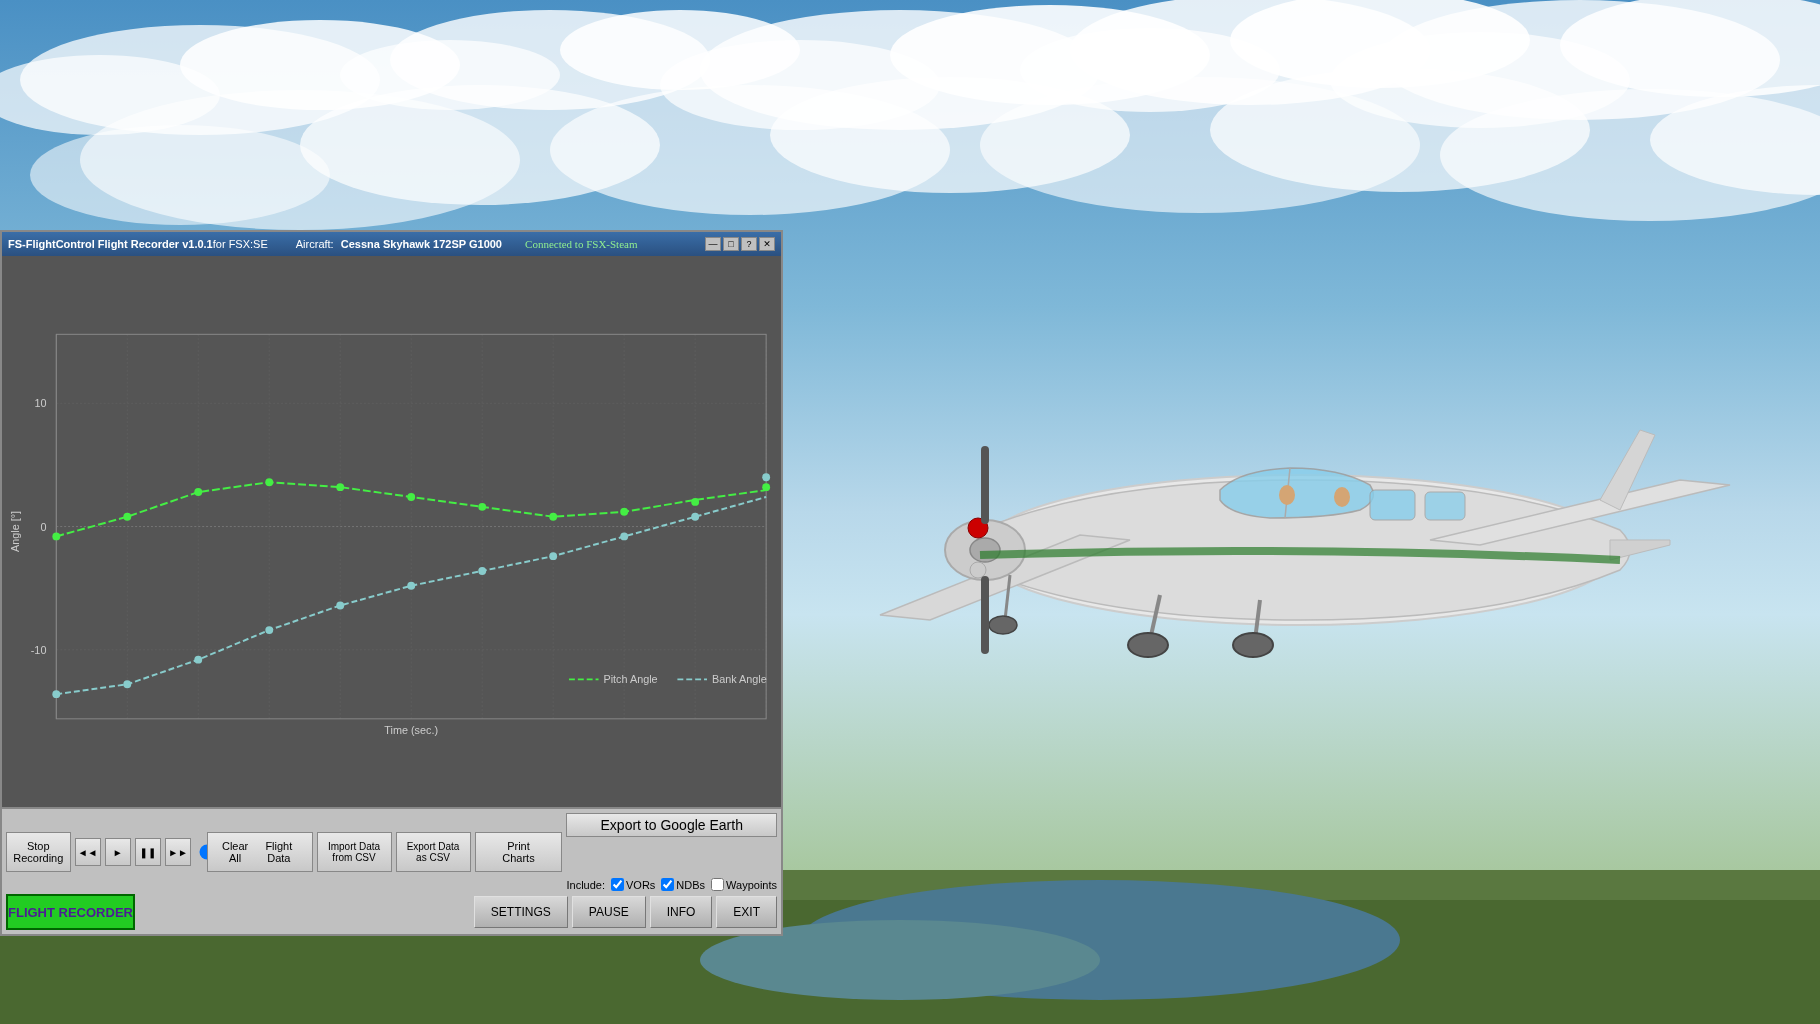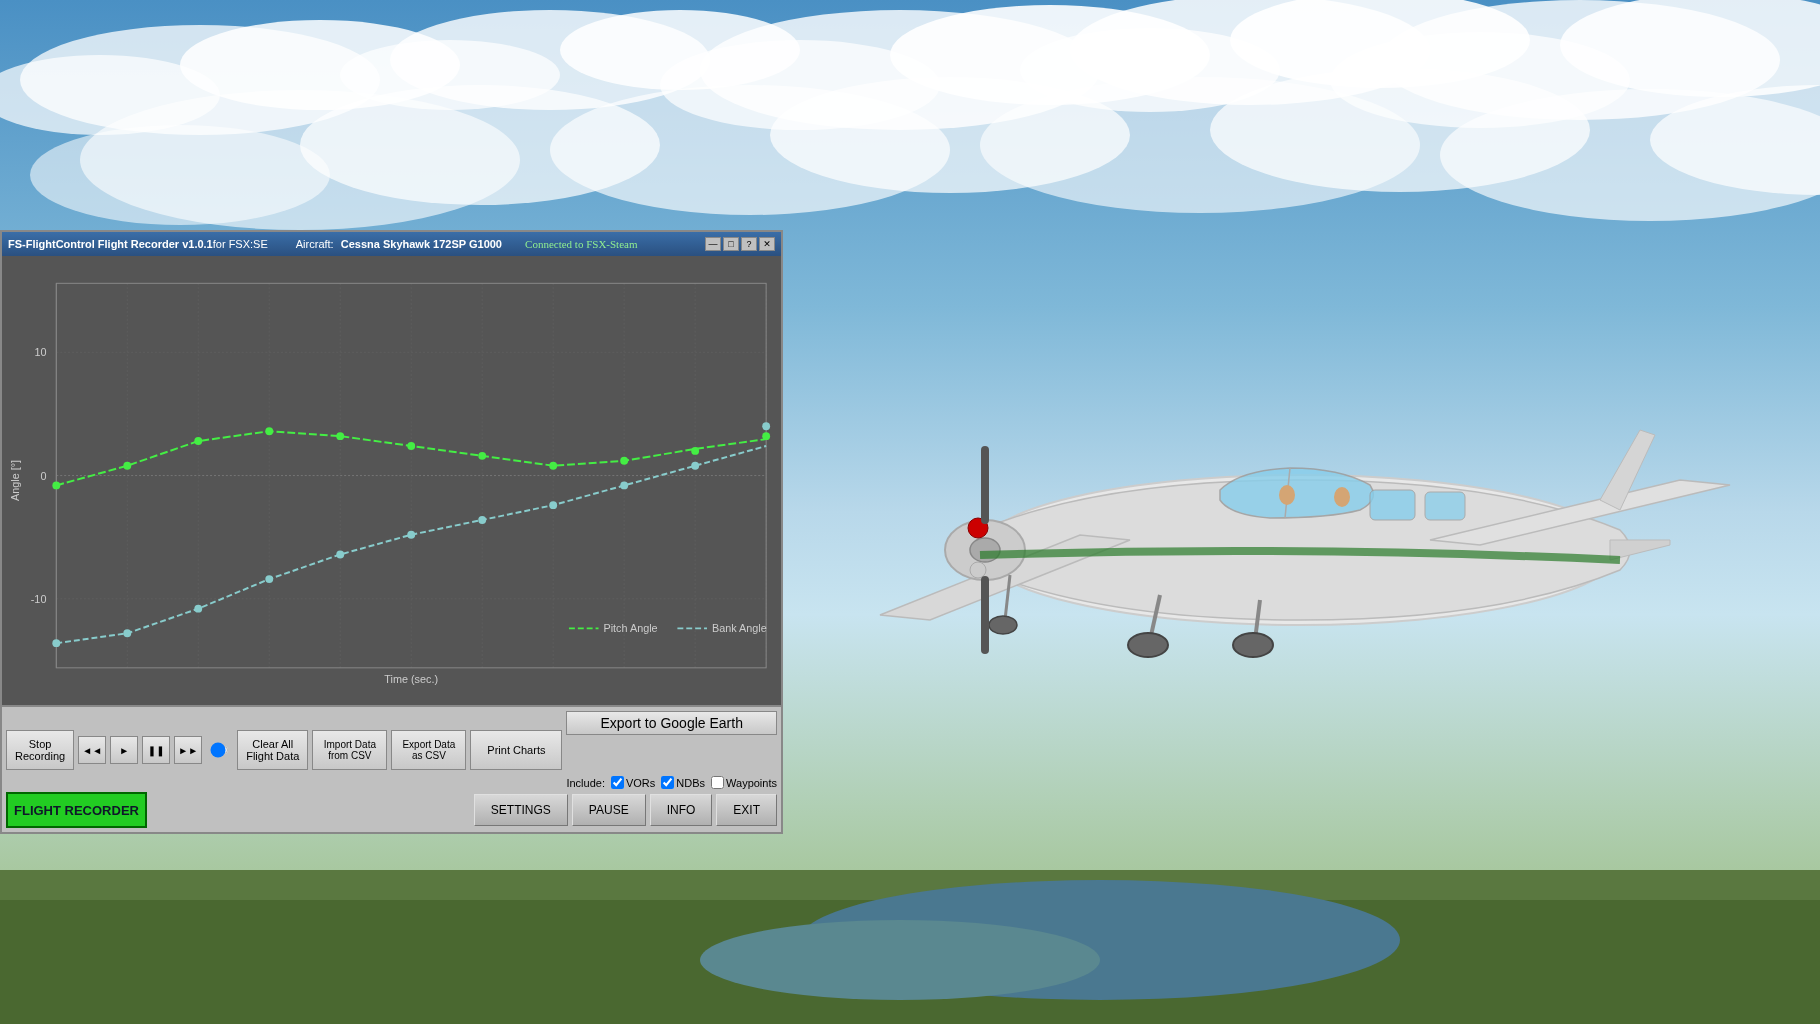--- a/index.html
+++ b/index.html
@@ -22,21 +22,21 @@
       background: linear-gradient(180deg, #4a90c4 0%, #7fb8d8 30%, #b8d8ea 50%, #c8e4f0 60%, #a8c8a0 85%, #6a8a50 100%);
       z-index: 0;
     }
 
     
     .app-window {
       position: absolute;
       left: 0;
       top: 230px;
       width: 783px;
-      height: 604px;
+      height: 706px;
       background: #555;
       border: 2px solid #888;
       z-index: 10;
       display: flex;
       flex-direction: column;
     }
 
     .title-bar {
       background: linear-gradient(180deg, #3a6ea8 0%, #2a5080 100%);
       color: white;
@@ -137,21 +137,21 @@
     .clear-flight-btn {
       background: linear-gradient(180deg, #e8e8e8 0%, #c8c8c8 100%);
       border: 1px solid #888;
       cursor: pointer;
       padding: 4px 8px;
       font-size: 11px;
       text-align: center;
       min-width: 70px;
       min-height: 40px;
       display: flex;
-      flex-direction: column;
+      flex-direction: row;
       align-items: center;
       justify-content: center;
     }
 
     .import-btn, .export-csv-btn {
       background: linear-gradient(180deg, #e8e8e8 0%, #c8c8c8 100%);
       border: 1px solid #888;
       cursor: pointer;
       padding: 4px 8px;
       font-size: 10px;
@@ -209,24 +209,24 @@
     .checkbox-label {
       display: flex;
       align-items: center;
       gap: 2px;
       cursor: pointer;
     }
 
     .flight-recorder-btn {
       background: #22cc22;
       border: 2px solid #006600;
-      color: #0f172a;
+      color: #4c1d95;
       font-size: 13px;
       font-weight: bold;
-      padding: 6px 6px;
+      padding: 6px 0;
       cursor: pointer;
       min-height: 36px;
       display: flex;
       align-items: center;
       justify-content: center;
     }
 
     .main-ctrl-btn {
       background: linear-gradient(180deg, #d8d8d8 0%, #b0b0b0 100%);
       border: 1px solid #777;

